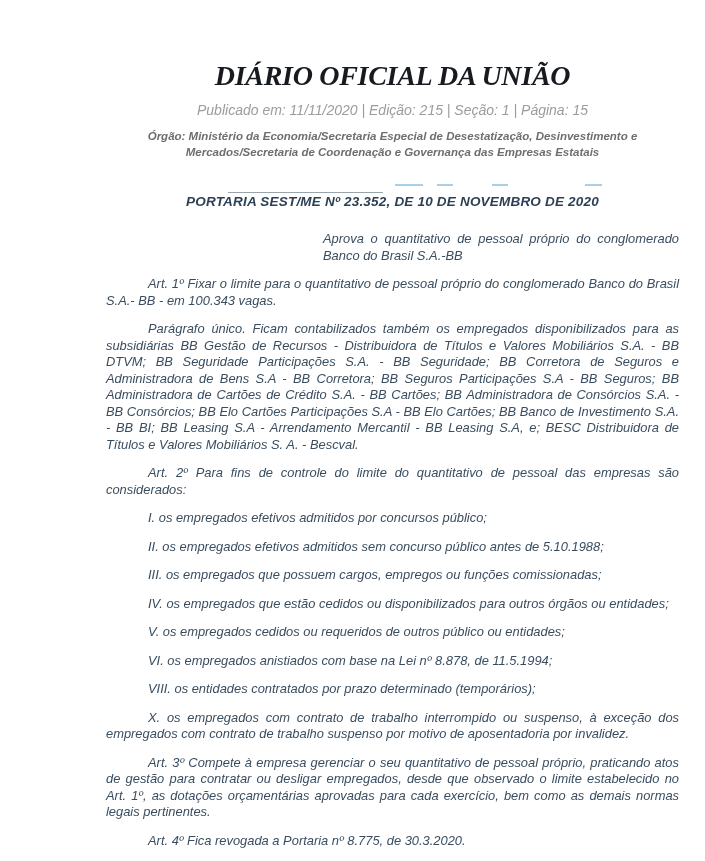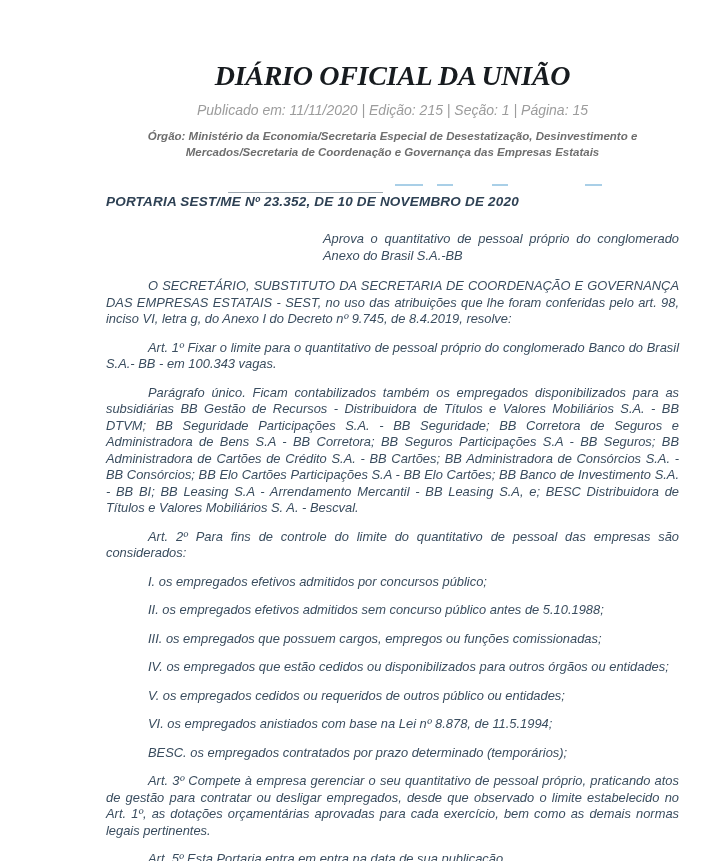--- a/index.html
+++ b/index.html
@@ -41,20 +41,21 @@
     font-weight: bold;
     color: #6e6e6e;
     text-align: center;
   }
 
   
   .act-title-wrap {
     position: relative;
     margin-top: 7px;
     padding-top: 9px;
+    text-align: center;
   }
   .act-title {
     font-size: 13.5px;
     line-height: 18px;
     font-weight: bold;
     letter-spacing: 0.2px;
     color: #2e4154;
   }
   .artifact { position: absolute; height: 2px; background: #a9cfe7; top: 0; }
   .artifact.gray { height: 1px; background: #98a3ac; top: 8px; }
@@ -104,32 +105,33 @@
   <div class="act-title-wrap">
     <span class="artifact a1"></span>
     <span class="artifact a2"></span>
     <span class="artifact a3"></span>
     <span class="artifact a4"></span>
     <span class="artifact gray a5"></span>
     <div class="act-title">PORTARIA SEST/ME Nº 23.352, DE 10 DE NOVEMBRO DE 2020</div>
   </div>
 
   <div class="doc-body">
-    <div class="epigraph">Aprova o quantitativo de pessoal próprio do conglomerado Anexo do Brasil S.A.-BB</div>
+    <div class="epigraph">Aprova o quantitativo de pessoal próprio do conglomerado Banco do Brasil S.A.-BB</div>
 
-    <p class="para first">O SECRETÁRIO, SUBSTITUTO DA SECRETARIA DE COORDENAÇÃO E GOVERNANÇA DAS EMPRESAS ESTATAIS - SEST, no uso das atribuições que lhe foram conferidas pelo art. 98, inciso VI, letra g, do Anexo I do Decreto nº 9.745, de 8.4.2019, resolve:</p>
     <p class="para">Art. 1º Fixar o limite para o quantitativo de pessoal próprio do conglomerado Banco do Brasil S.A.- BB - em 100.343 vagas.</p>
     <p class="para">Parágrafo único. Ficam contabilizados também os empregados disponibilizados para as subsidiárias BB Gestão de Recursos - Distribuidora de Títulos e Valores Mobiliários S.A. - BB DTVM; BB Seguridade Participações S.A. - BB Seguridade; BB Corretora de Seguros e Administradora de Bens S.A - BB Corretora; BB Seguros Participações S.A - BB Seguros; BB Administradora de Cartões de Crédito S.A. - BB Cartões; BB Administradora de Consórcios S.A. - BB Consórcios; BB Elo Cartões Participações S.A - BB Elo Cartões; BB Banco de Investimento S.A. - BB BI; BB Leasing S.A - Arrendamento Mercantil - BB Leasing S.A, e; BESC Distribuidora de Títulos e Valores Mobiliários S. A. - Bescval.</p>
     <p class="para">Art. 2º Para fins de controle do limite do quantitativo de pessoal das empresas são considerados:</p>
     <p class="para">I. os empregados efetivos admitidos por concursos público;</p>
     <p class="para">II. os empregados efetivos admitidos sem concurso público antes de 5.10.1988;</p>
     <p class="para">III. os empregados que possuem cargos, empregos ou funções comissionadas;</p>
     <p class="para">IV. os empregados que estão cedidos ou disponibilizados para outros órgãos ou entidades;</p>
     <p class="para">V. os empregados cedidos ou requeridos de outros público ou entidades;</p>
     <p class="para">VI. os empregados anistiados com base na Lei nº 8.878, de 11.5.1994;</p>
-    <p class="para">BESC. os empregados contratados por prazo determinado (temporários);</p>
+    <p class="para">VIII. os entidades contratados por prazo determinado (temporários);</p>
+    <p class="para">X. os empregados com contrato de trabalho interrompido ou suspenso, à exceção dos empregados com contrato de trabalho suspenso por motivo de aposentadoria por invalidez.</p>
     <p class="para">Art. 3º Compete à empresa gerenciar o seu quantitativo de pessoal próprio, praticando atos de gestão para contratar ou desligar empregados, desde que observado o limite estabelecido no Art. 1º, as dotações orçamentárias aprovadas para cada exercício, bem como as demais normas legais pertinentes.</p>
+    <p class="para">Art. 4º Fica revogada a Portaria nº 8.775, de 30.3.2020.</p>
     <p class="para">Art. 5º Esta Portaria entra em entra na data de sua publicação.</p>
 
     <div class="signature">RICARDO MOURA DE ARAUJO FARIA</div>
   </div>
 
 </div>
 
 </body></html>

